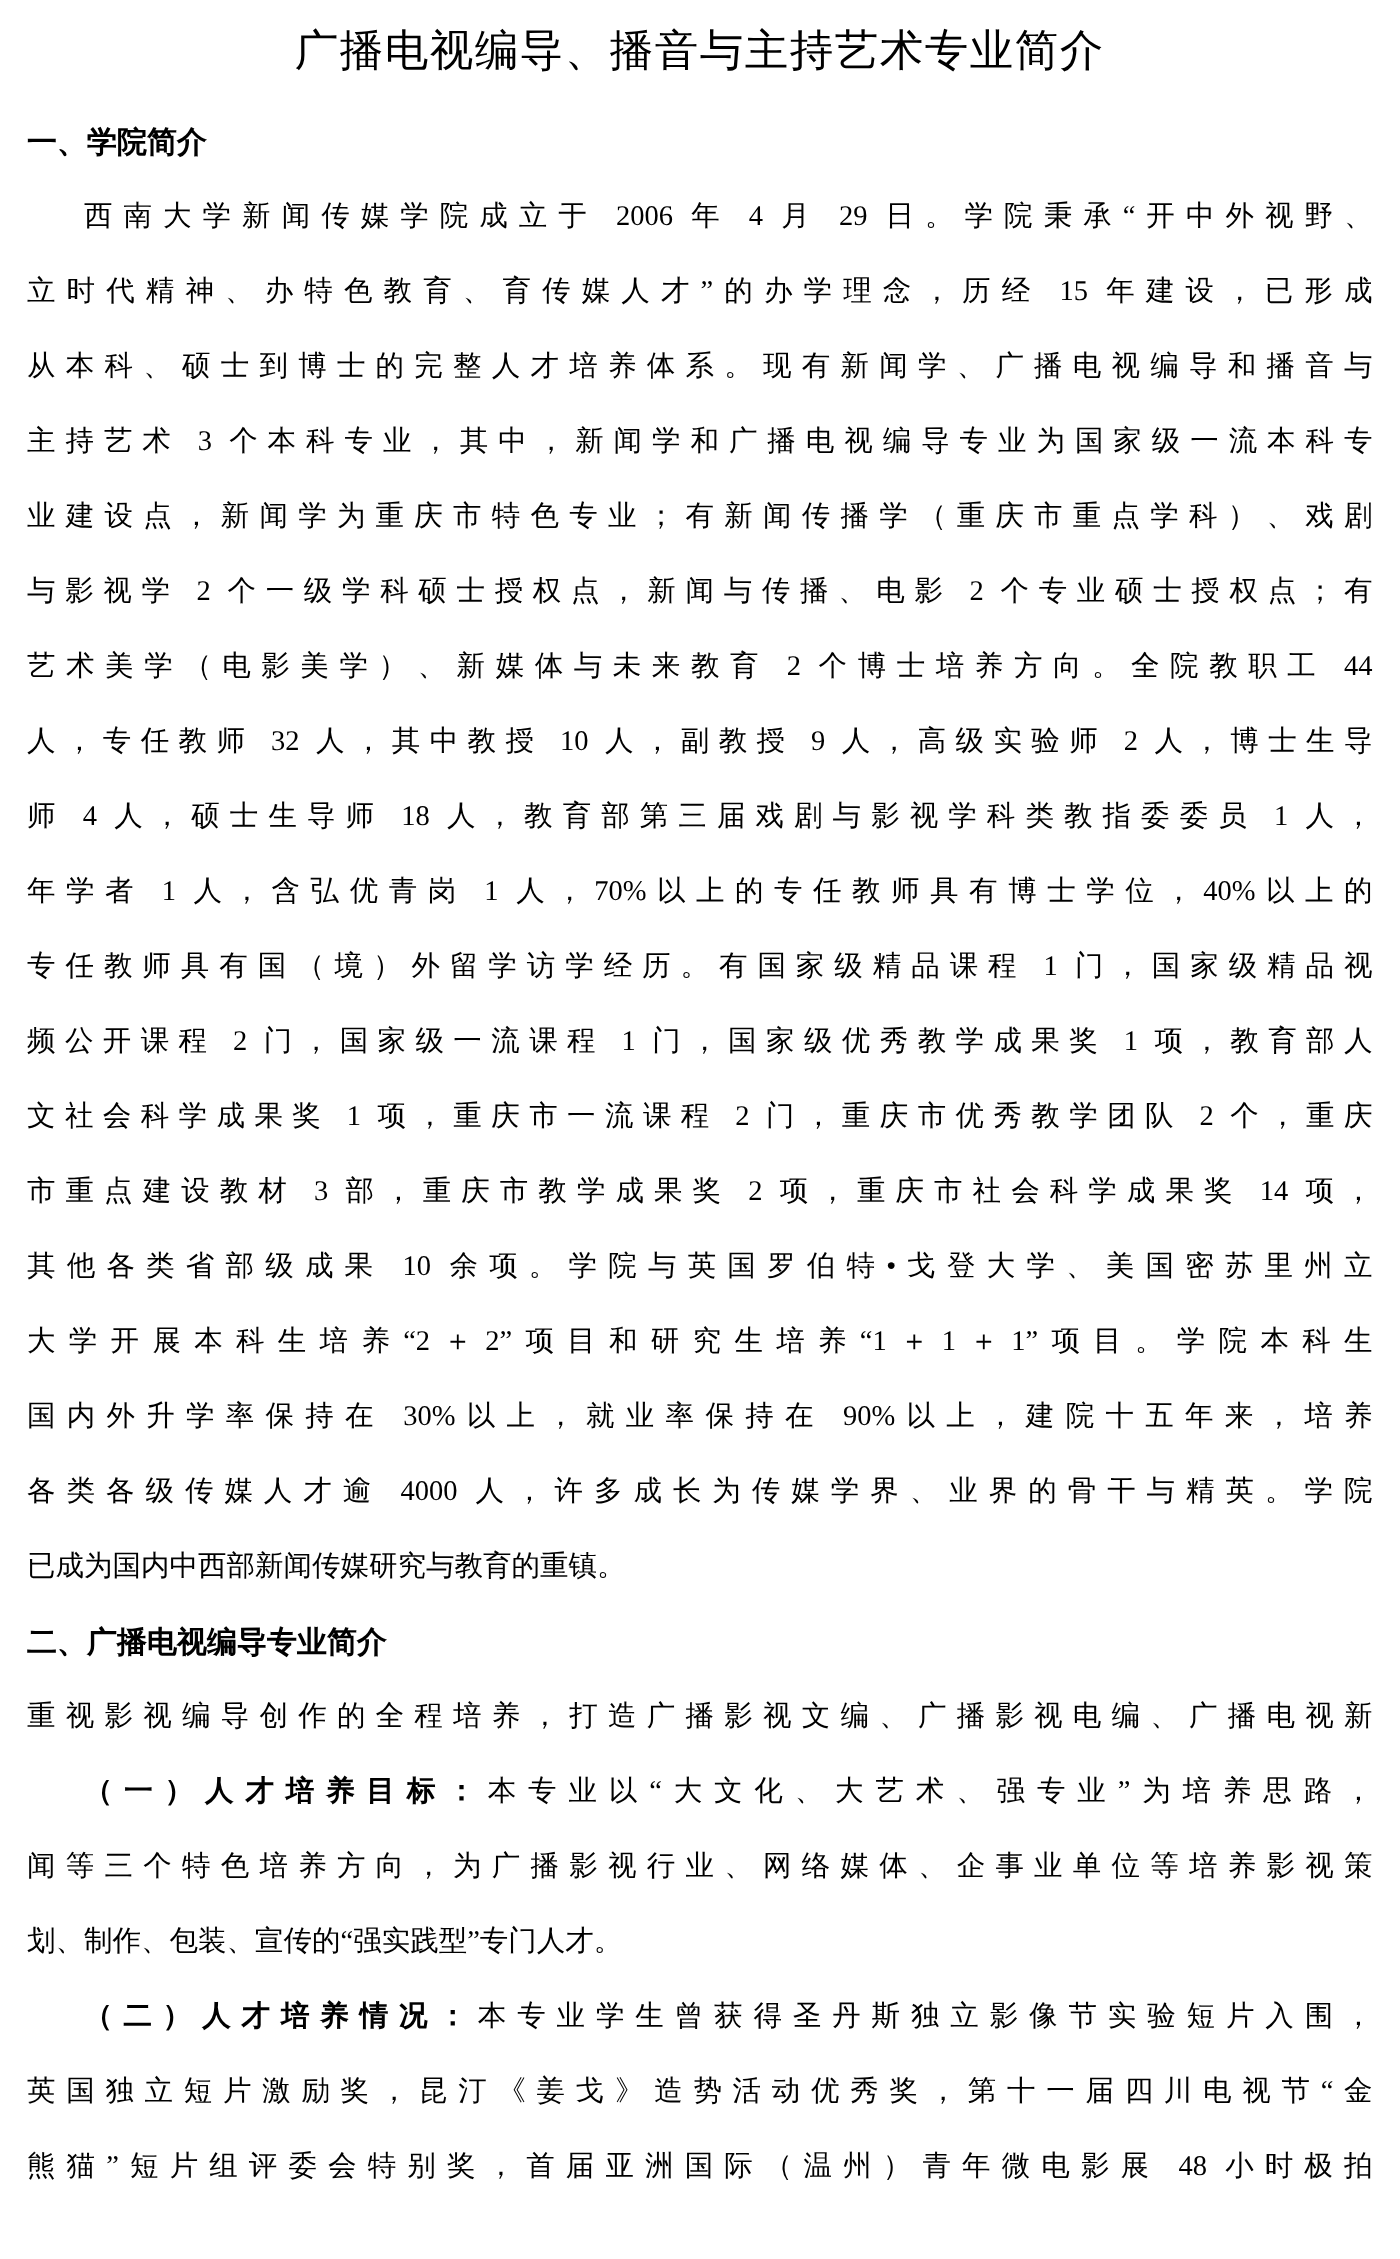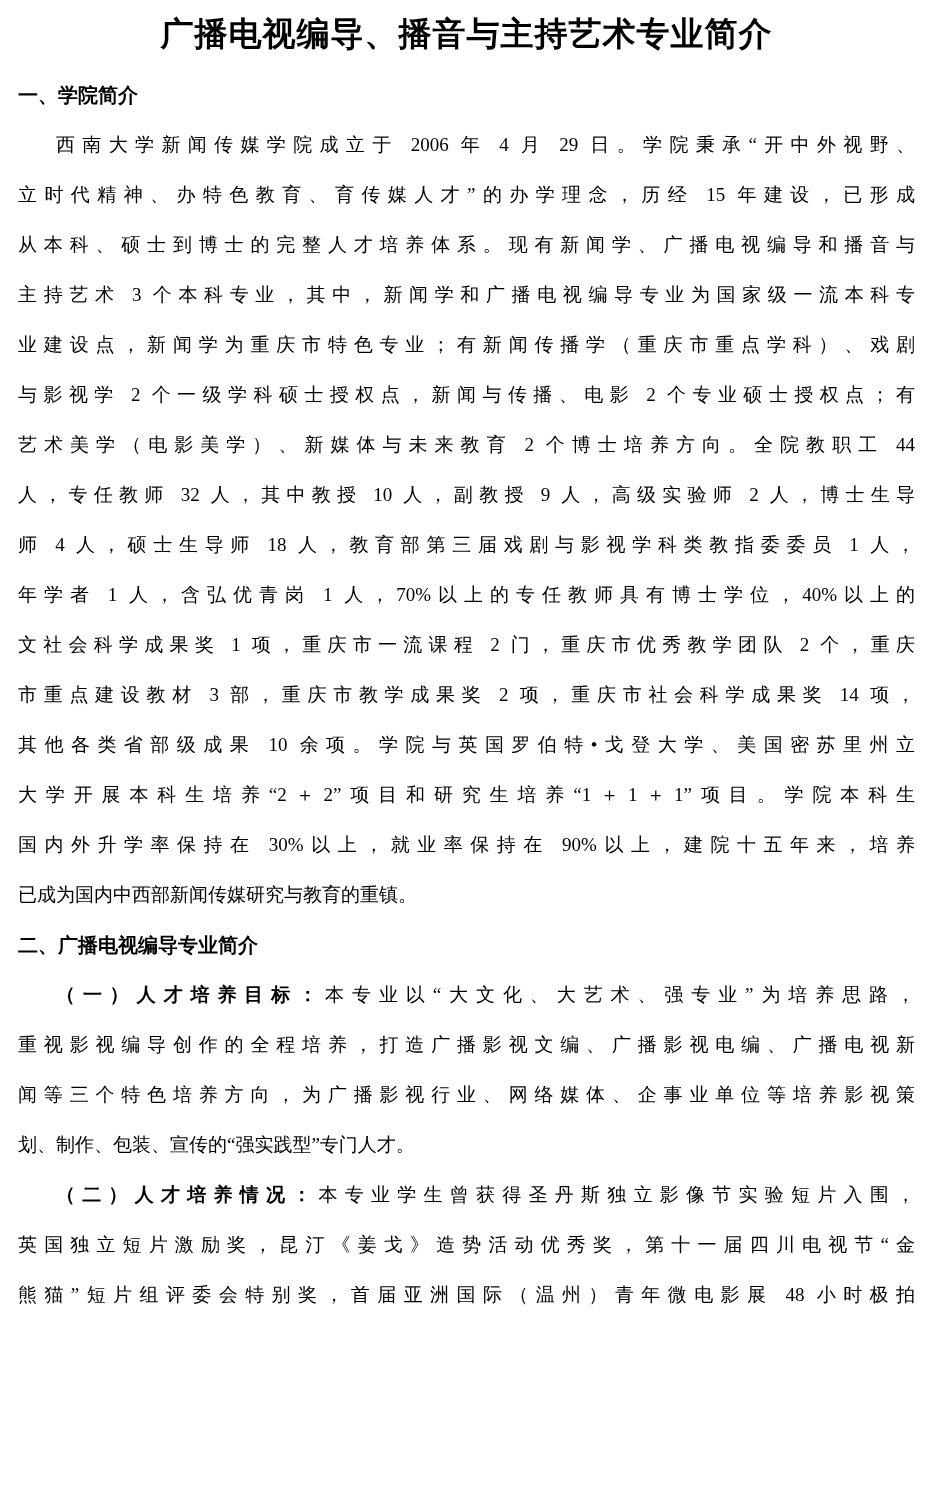--- a/index.html
+++ b/index.html
@@ -13,22 +13,22 @@
   .page {
     box-sizing: border-box;
     width: 933px; height: 1506px;
     padding: 8px 18px 0 18px;
     overflow: hidden;
   }
   .doc-title {
     height: 56px;
     line-height: 52px;
     text-align: center;
-    font-size: 33px;
-    font-weight: bold;
+    font-size: 29px;
+    font-weight: normal;
     letter-spacing: 1px;
   }
   .section-heading {
     margin-top: 6px;
     height: 50px;
     line-height: 50px;
     font-size: 20px;
     font-weight: bold;
   }
   .line {
@@ -61,35 +61,38 @@
     <div class="line j indent">西南大学新闻传媒学院成立于 2006 年 4 月 29 日。学院秉承“开中外视野、</div>
     <div class="line j">立时代精神、办特色教育、育传媒人才”的办学理念，历经 15 年建设，已形成</div>
     <div class="line j">从本科、硕士到博士的完整人才培养体系。现有新闻学、广播电视编导和播音与</div>
     <div class="line j">主持艺术 3 个本科专业，其中，新闻学和广播电视编导专业为国家级一流本科专</div>
     <div class="line j">业建设点，新闻学为重庆市特色专业；有新闻传播学（重庆市重点学科）、戏剧</div>
     <div class="line j">与影视学 2 个一级学科硕士授权点，新闻与传播、电影 2 个专业硕士授权点；有</div>
     <div class="line j">艺术美学（电影美学）、新媒体与未来教育 2 个博士培养方向。全院教职工 44</div>
     <div class="line j">人，专任教师 32 人，其中教授 10 人，副教授 9 人，高级实验师 2 人，博士生导</div>
     <div class="line j">师 4 人，硕士生导师 18 人，教育部第三届戏剧与影视学科类教指委委员 1 人，</div>
     <div class="line j">年学者 1 人，含弘优青岗 1 人，70%以上的专任教师具有博士学位，40%以上的</div>
+    <div class="line j">专任教师具有国（境）外留学访学经历。有国家级精品课程 1 门，国家级精品视</div>
+    <div class="line j">频公开课程 2 门，国家级一流课程 1 门，国家级优秀教学成果奖 1 项，教育部人</div>
     <div class="line j">文社会科学成果奖 1 项，重庆市一流课程 2 门，重庆市优秀教学团队 2 个，重庆</div>
     <div class="line j">市重点建设教材 3 部，重庆市教学成果奖 2 项，重庆市社会科学成果奖 14 项，</div>
     <div class="line j">其他各类省部级成果 10 余项。学院与英国罗伯特•戈登大学、美国密苏里州立</div>
     <div class="line j">大学开展本科生培养“2＋2”项目和研究生培养“1＋1＋1”项目。学院本科生</div>
     <div class="line j">国内外升学率保持在 30%以上，就业率保持在 90%以上，建院十五年来，培养</div>
+    <div class="line j">各类各级传媒人才逾 4000 人，许多成长为传媒学界、业界的骨干与精英。学院</div>
     <div class="line">已成为国内中西部新闻传媒研究与教育的重镇。</div>
   </div>
 
   <div class="section-heading" style="margin-top:0;">二、广播电视编导专业简介</div>
 
   <div>
+    <div class="line j">重视影视编导创作的全程培养，打造广播影视文编、广播影视电编、广播电视新</div>
     <div class="line j indent">
       <span class="lead">（一）人才培养目标：</span><span>本专业以“大文化、大艺术、强专业”为培养思路，</span>
     </div>
-    <div class="line j">重视影视编导创作的全程培养，打造广播影视文编、广播影视电编、广播电视新</div>
     <div class="line j">闻等三个特色培养方向，为广播影视行业、网络媒体、企事业单位等培养影视策</div>
     <div class="line">划、制作、包装、宣传的“强实践型”专门人才。</div>
   </div>
 
   <div>
     <div class="line j indent">
       <span class="lead">（二）人才培养情况：</span><span>本专业学生曾获得圣丹斯独立影像节实验短片入围，</span>
     </div>
     <div class="line j">英国独立短片激励奖，昆汀《姜戈》造势活动优秀奖，第十一届四川电视节“金</div>
     <div class="line j">熊猫”短片组评委会特别奖，首届亚洲国际（温州）青年微电影展 48 小时极拍</div>

